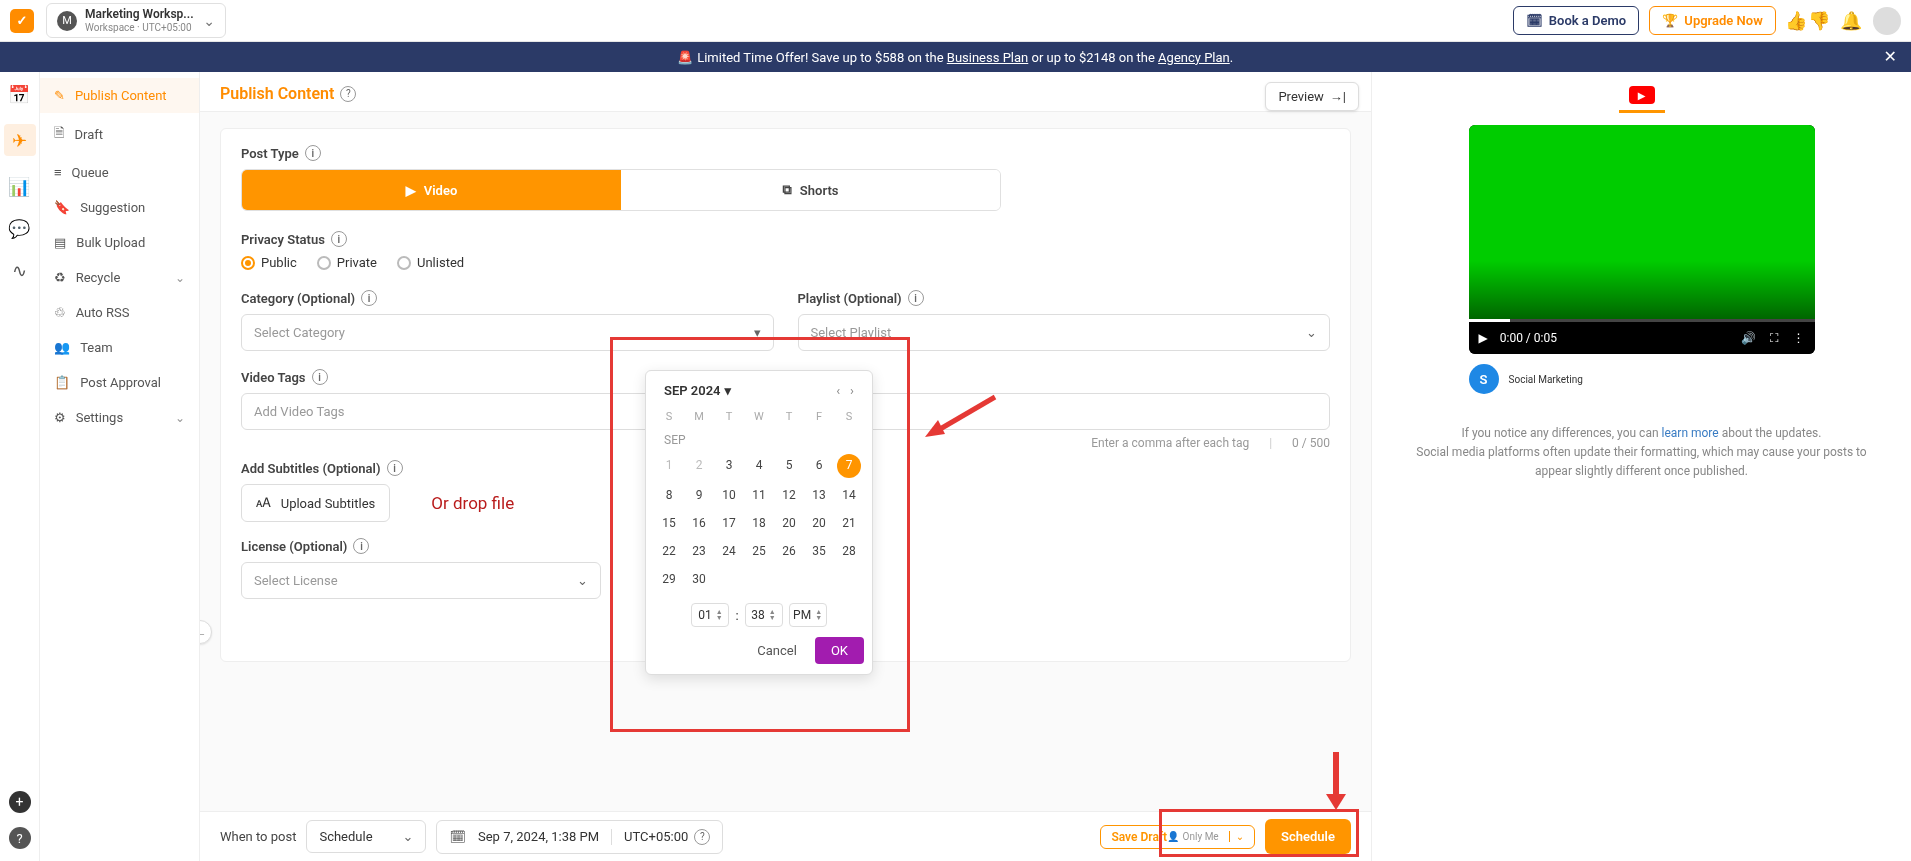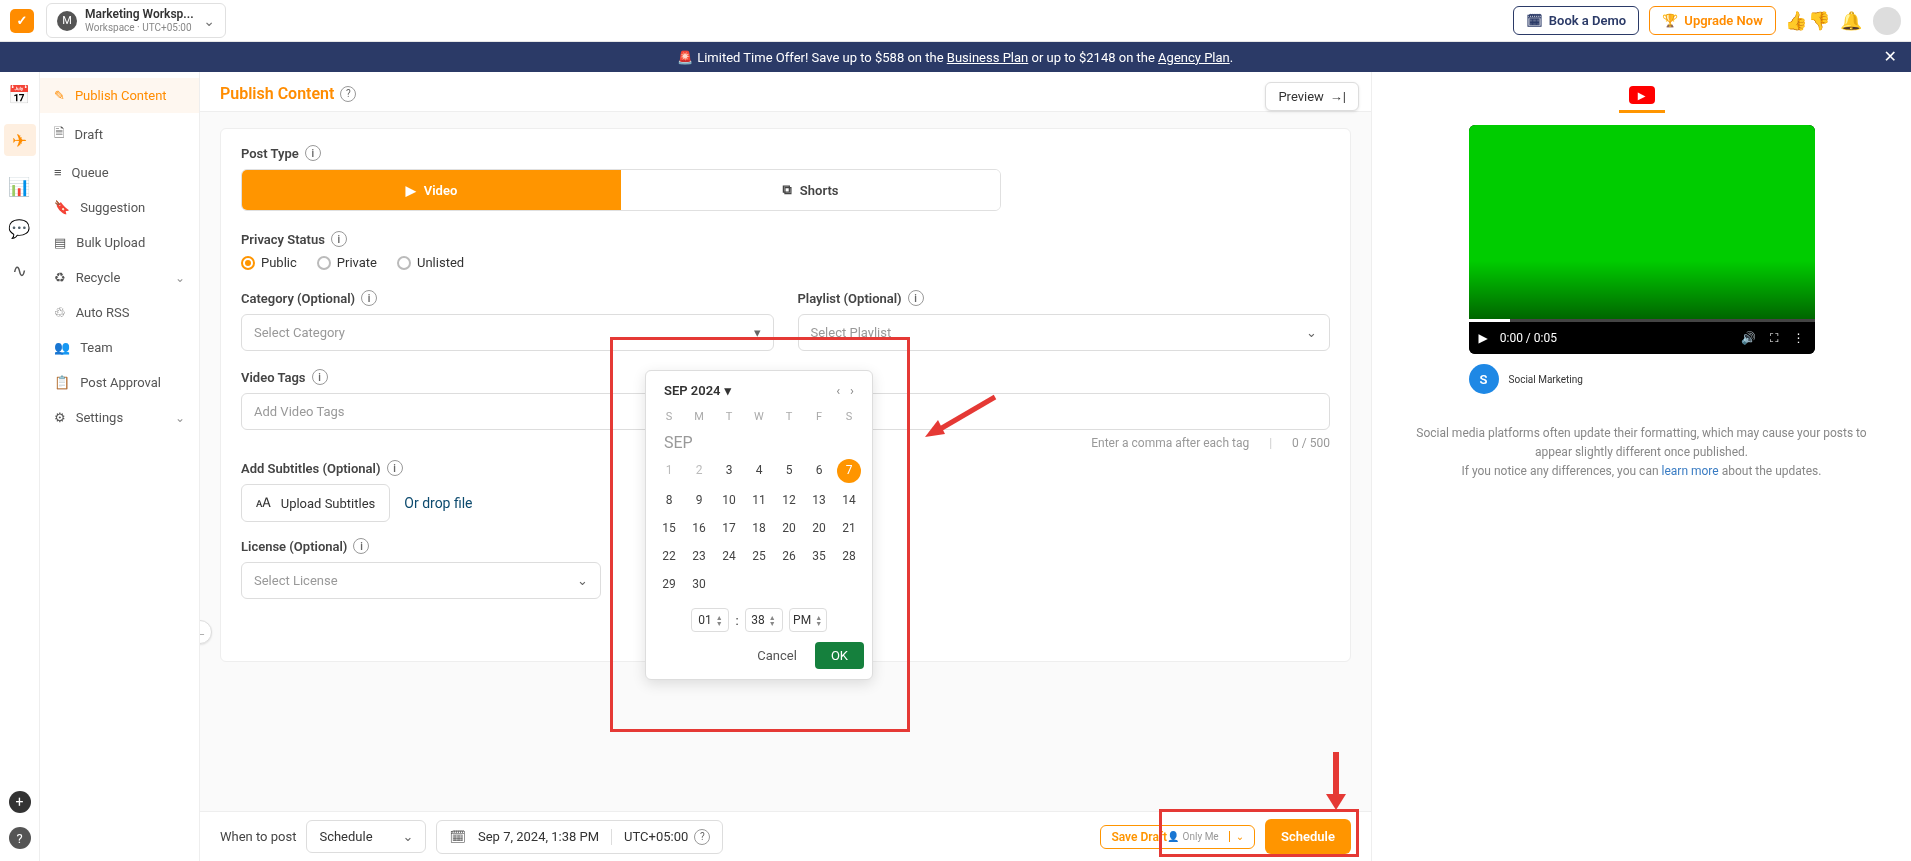--- a/index.html
+++ b/index.html
@@ -65,48 +65,48 @@
 
   .two-col{display:flex;gap:24px;}
   .two-col .col{flex:1;}
   .select-box{border:1px solid #ddd;border-radius:6px;padding:10px 12px;display:flex;align-items:center;color:#999;font-size:13px;background:#fff;}
   .select-box .arr{margin-left:auto;color:#666;}
 
   .input-box{border:1px solid #ddd;border-radius:6px;padding:10px 12px;color:#999;font-size:13px;background:#fff;}
   .helper{display:flex;justify-content:flex-end;color:#999;font-size:12px;margin-top:6px;gap:20px;}
   .upload-row{display:flex;align-items:center;gap:14px;margin-bottom:16px;}
   .upload-btn{border:1px solid #ddd;border-radius:6px;padding:10px 14px;display:flex;align-items:center;gap:10px;background:#fff;font-size:13px;}
-  .drop-hint{color:#0c4a6e;font-size:14px;}
+  .drop-hint{color:#b91c1c;font-size:17px;margin-left:27px;}
 
   .check-row{display:flex;align-items:center;justify-content:space-between;margin-top:12px;flex-direction:column;}
   .chk{width:14px;height:14px;border:1px solid #bbb;border-radius:3px;display:inline-block;margin-right:8px;}
 
   .collapse-toggle{position:absolute;left:-12px;top:508px;width:24px;height:24px;border:1px solid #ddd;background:#fff;border-radius:50%;display:flex;align-items:center;justify-content:center;color:#666;font-size:13px;box-shadow:0 1px 2px rgba(0,0,0,.1);}
 
   
   .redbox{border:3px solid #e53935;position:absolute;pointer-events:none;}
   .redbox.caltime{left:410px;top:225px;width:300px;height:395px;}
   .redbox.schedule{right:12px;bottom:4px;width:200px;height:48px;}
 
   .calendar-pop{position:absolute;left:445px;top:258px;width:228px;background:#fff;border:1px solid #ddd;border-radius:6px;box-shadow:0 4px 14px rgba(0,0,0,.12);padding:12px 8px 10px;z-index:5;}
   .cal-head{display:flex;align-items:center;padding:0 10px 8px;}
   .cal-title{font-weight:600;font-size:13px;display:flex;align-items:center;gap:4px;}
   .cal-nav{margin-left:auto;display:flex;gap:10px;color:#888;}
   .cal-grid{display:grid;grid-template-columns:repeat(7,1fr);text-align:center;font-size:12px;}
   .cal-grid .dow{color:#aaa;padding:4px 0;font-size:11px;}
-  .cal-grid .mlabel{grid-column:1/8;text-align:left;padding:6px 10px 4px;color:#999;font-size:16px;}
+  .cal-grid .mlabel{grid-column:1/8;text-align:left;padding:6px 10px 4px;color:#999;font-size:12px;}
   .cal-grid .day{padding:7px 0;color:#444;cursor:pointer;border-radius:50%;}
   .cal-grid .day.dim{color:#bbb;}
   .cal-grid .day.sel{background:#ff9500;color:#fff;width:24px;height:24px;margin:3px auto;padding:4px 0;}
   .time-row{display:flex;align-items:center;justify-content:center;gap:6px;margin-top:10px;}
-  .time-row .spin{border:1px solid #ddd;border-radius:4px;width:38px;padding:4px 8px;display:flex;align-items:flex-end;justify-content:center;gap:4px;font-size:12px;}
+  .time-row .spin{border:1px solid #ddd;border-radius:4px;width:38px;padding:4px 8px;display:flex;align-items:center;justify-content:center;gap:4px;font-size:12px;}
   .spin .ud{display:flex;flex-direction:column;font-size:7px;line-height:6px;color:#888;}
   .cal-actions{display:flex;justify-content:flex-end;gap:14px;margin-top:10px;}
   .cal-actions .cancel{color:#555;font-size:13px;cursor:pointer;padding:6px 4px;}
-  .cal-actions .ok{background:#15803d;color:#fff;padding:6px 16px;border-radius:4px;font-size:13px;cursor:pointer;}
+  .cal-actions .ok{background:#a21caf;color:#fff;padding:6px 16px;border-radius:4px;font-size:13px;cursor:pointer;}
 
   .red-arrow{position:absolute;z-index:6;}
 
   
   .bottom-bar{height:50px;background:#fff;border-top:1px solid #eee;display:flex;align-items:center;padding:0 20px;gap:10px;}
   .when-label{font-size:13px;color:#444;}
   .when-select{border:1px solid #ddd;border-radius:6px;padding:8px 12px;display:flex;align-items:center;gap:30px;background:#fff;font-size:13px;}
   .when-select .arr{color:#666;}
   .date-display{border:1px solid #ddd;border-radius:6px;padding:8px 12px;display:flex;align-items:center;gap:12px;background:#fff;font-size:13px;}
   .tz-display{border-left:1px solid #ddd;padding-left:12px;display:flex;align-items:center;gap:6px;}
@@ -493,19 +493,19 @@
             </div>
           </div>
         </div>
         <div class="meta">
           <div class="meta-row">
             <div class="meta-av">S</div>
             <div class="meta-title">Social Marketing</div>
           </div>
         </div>
         <div class="disclaimer">
+          <div><span>If you notice any differences, you can </span><a href="#">learn more</a><span> about the updates.</span></div>
           <div>Social media platforms often update their formatting, which may cause your posts to appear slightly different once published.</div>
-          <div><span>If you notice any differences, you can </span><a href="#">learn more</a><span> about the updates.</span></div>
         </div>
       </div>
     </div>
   </div>
 </div>
 
 </body></html>

